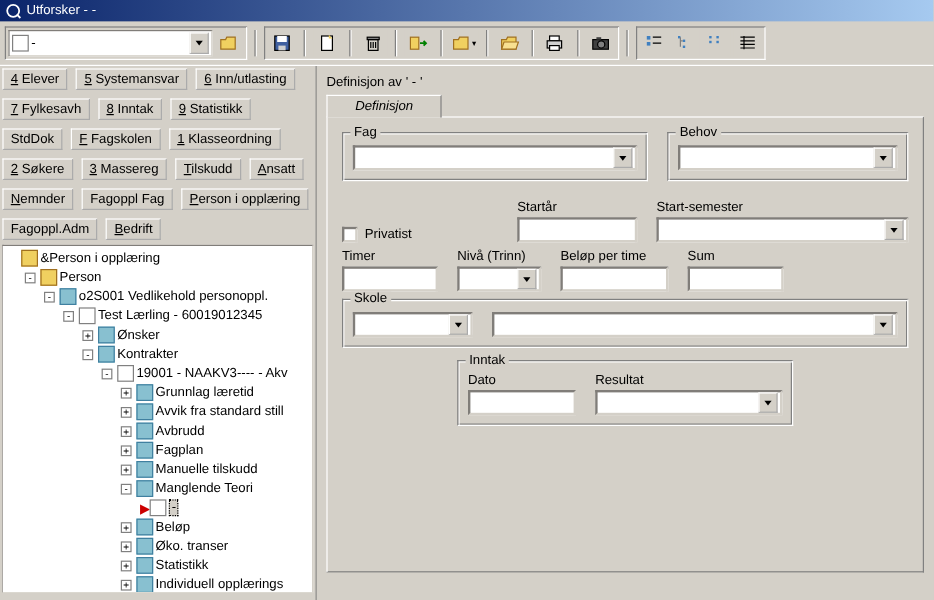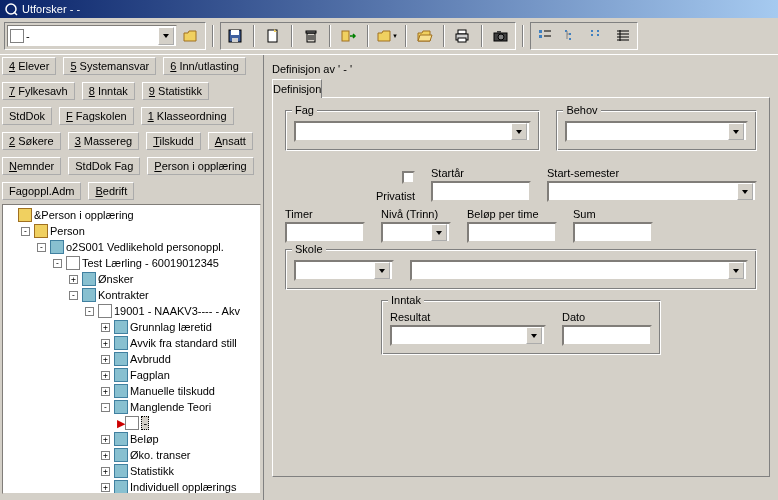--- a/index.html
+++ b/index.html
@@ -22,31 +22,31 @@
 .tree-toggle { width: 9px; height: 9px; border: 1px solid #808080; display: flex; align-items: center; justify-content: center; font-size: 8px; line-height: 5px; margin-right: 4px; background: #fff; cursor: pointer; font-family: monospace; }
 .tree-spacer { display: inline-block; }
 .tree-icon { width: 14px; height: 14px; margin-right: 2px; flex-shrink: 0; }
 .folder-icon { background: #f0d060; border: 1px solid #a07020; }
 .table-icon { background: #88c0d0; border: 1px solid #4080a0; }
 .page-icon { background: #fff; border: 1px solid #808080; }
 .selected { background: #d4d0c8; border: 1px dotted #000; padding: 0 1px; }
 .right-panel { flex: 1; background: #d4d0c8; padding: 4px 8px; overflow: hidden; }
 .def-title { padding: 4px 0; }
 .tab-header { display: flex; }
-.tab { background: #d4d0c8; border: 1px solid #fff; border-right-color: #808080; border-bottom: none; padding: 3px 0; }
+.tab { background: #d4d0c8; border: 1px solid #fff; border-right-color: #808080; border-bottom: none; padding: 3px 23px; font-style: italic; }
 .tab-content { border: 1px solid #fff; border-right-color: #808080; border-bottom-color: #808080; padding: 12px; height: 380px; margin-top: -1px; }
 .fieldset { border: 1px solid #808080; border-right-color: #fff; border-bottom-color: #fff; box-shadow: inset 1px 1px 0 #fff, inset -1px -1px 0 #808080; padding: 10px 8px 8px; margin-bottom: 10px; position: relative; }
 .fieldset-label { position: absolute; top: -7px; left: 6px; background: #d4d0c8; padding: 0 3px; }
 .form-row { display: flex; gap: 16px; margin-bottom: 6px; }
 .form-field { display: flex; flex-direction: column; }
 .form-label { margin-bottom: 2px; }
 .input, .select { background: #fff; border: 2px inset #d4d0c8; height: 21px; padding: 0 2px; }
 .select { display: flex; align-items: center; }
 .select-arrow { width: 16px; height: 17px; background: #d4d0c8; border: 1px outset #fff; margin-left: auto; display: flex; align-items: center; justify-content: center; flex-shrink: 0; }
-.checkbox-row { display: flex; align-items: flex-end; gap: 6px; flex-direction: column; }
+.checkbox-row { display: flex; align-items: flex-start; gap: 6px; }
 .checkbox { width: 13px; height: 13px; background: #fff; border: 2px inset #d4d0c8; }
 .arrow-down { width: 0; height: 0; border-left: 3px solid transparent; border-right: 3px solid transparent; border-top: 4px solid #000; }
 </style>
 </head>
 <body>
 
 <div class="titlebar">
   <svg width="14" height="14">
       <circle cx="7" cy="7" r="5" fill="none" stroke="#fff" stroke-width="1.5"></circle>
       <line x1="10" y1="10" x2="13" y2="13" stroke="#fff" stroke-width="1.5"></line>
@@ -182,21 +182,21 @@
         <div class="nav-btn"><u>8</u> Inntak</div>
         <div class="nav-btn"><u>9</u> Statistikk</div>
         <div class="nav-btn">StdDok</div>
         <div class="nav-btn"><u>F</u> Fagskolen</div>
         <div class="nav-btn"><u>1</u> Klasseordning</div>
         <div class="nav-btn"><u>2</u> Søkere</div>
         <div class="nav-btn"><u>3</u> Massereg</div>
         <div class="nav-btn"><u>T</u>ilskudd</div>
         <div class="nav-btn"><u>A</u>nsatt</div>
         <div class="nav-btn"><u>N</u>emnder</div>
-        <div class="nav-btn">StdDok Fag</div>
+        <div class="nav-btn">Fagoppl Fag</div>
         <div class="nav-btn"><u>P</u>erson i opplæring</div>
         <div class="nav-btn">Fagoppl.Adm</div>
         <div class="nav-btn"><u>B</u>edrift</div>
       </div>
     <div class="tree" id="tree">
         <div class="tree-node">
           <span class="tree-spacer" style="width:0px"></span>
           <span style="width:13px;display:inline-block"></span>
           <span class="tree-icon folder-icon"></span>
           <span>&amp;Person i opplæring</span>
@@ -386,31 +386,31 @@
                 <div class="arrow-down"></div>
               </div>
             </div>
         </div>
       </div>
 
       <div style="display:flex;justify-content:center">
         <div class="fieldset" style="width:280px">
           <div class="fieldset-label">Inntak</div>
           <div class="form-row" style="margin:0">
+            <div class="form-field">
+              <div class="form-label">Dato</div>
+              <input class="input" style="width: 90px;">
+            </div>
             <div class="form-field" style="flex:1">
               <div class="form-label">Resultat</div>
               <div class="select">
                   <div class="select-arrow">
                     <div class="arrow-down"></div>
                   </div>
                 </div>
             </div>
-            <div class="form-field">
-              <div class="form-label">Dato</div>
-              <input class="input" style="width: 90px;">
-            </div>
           </div>
         </div>
       </div>
 
     </div>
   </div>
 </div>
 
 </body></html>

